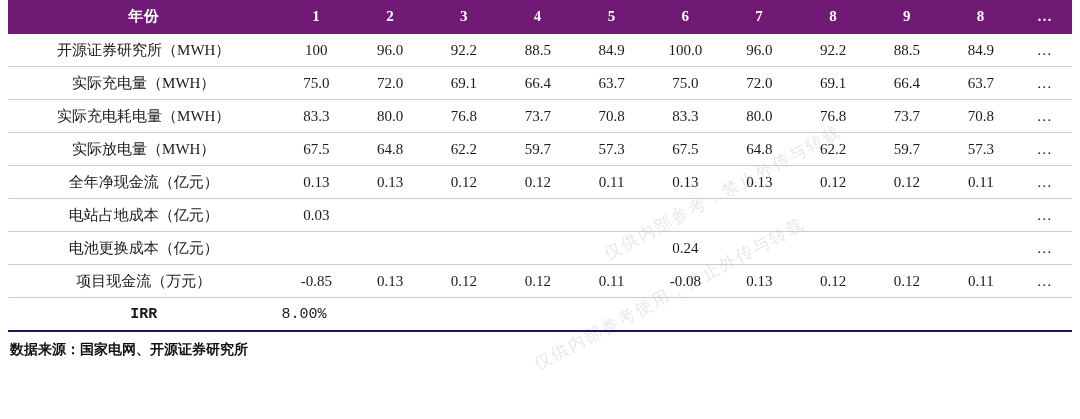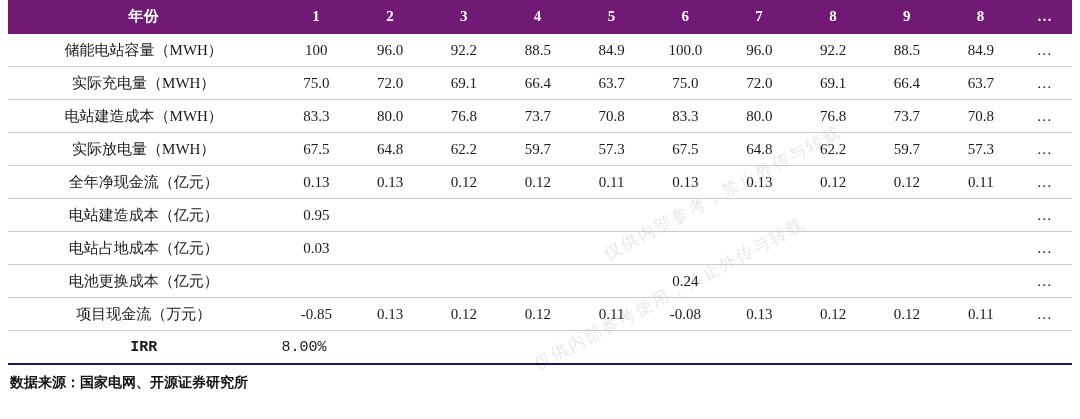--- a/index.html
+++ b/index.html
@@ -133,21 +133,21 @@
         <th>6</th>
         <th>7</th>
         <th>8</th>
         <th>9</th>
         <th>8</th>
         <th>…</th>
       </tr>
     </thead>
     <tbody>
       <tr>
-        <td class="label-col">储能电站容量（MWH）</td>
+        <td class="label-col">开源证券研究所（MWH）</td>
         <td class="num">100</td>
         <td class="num">96.0</td>
         <td class="num">92.2</td>
         <td class="num">88.5</td>
         <td class="num">84.9</td>
         <td class="num">100.0</td>
         <td class="num">96.0</td>
         <td class="num">92.2</td>
         <td class="num">88.5</td>
         <td class="num">84.9</td>
@@ -161,21 +161,21 @@
         <td class="num">66.4</td>
         <td class="num">63.7</td>
         <td class="num">75.0</td>
         <td class="num">72.0</td>
         <td class="num">69.1</td>
         <td class="num">66.4</td>
         <td class="num">63.7</td>
         <td class="dots">…</td>
       </tr>
       <tr>
-        <td class="label-col">电站建造成本（MWH）</td>
+        <td class="label-col">实际充电耗电量（MWH）</td>
         <td class="num">83.3</td>
         <td class="num">80.0</td>
         <td class="num">76.8</td>
         <td class="num">73.7</td>
         <td class="num">70.8</td>
         <td class="num">83.3</td>
         <td class="num">80.0</td>
         <td class="num">76.8</td>
         <td class="num">73.7</td>
         <td class="num">70.8</td>
@@ -203,34 +203,20 @@
         <td class="num">0.12</td>
         <td class="num">0.11</td>
         <td class="num">0.13</td>
         <td class="num">0.13</td>
         <td class="num">0.12</td>
         <td class="num">0.12</td>
         <td class="num">0.11</td>
         <td class="dots">…</td>
       </tr>
       <tr>
-        <td class="label-col">电站建造成本（亿元）</td>
-        <td class="num">0.95</td>
-        <td class="num"></td>
-        <td class="num"></td>
-        <td class="num"></td>
-        <td class="num"></td>
-        <td class="num"></td>
-        <td class="num"></td>
-        <td class="num"></td>
-        <td class="num"></td>
-        <td class="num"></td>
-        <td class="dots">…</td>
-      </tr>
-      <tr>
         <td class="label-col">电站占地成本（亿元）</td>
         <td class="num">0.03</td>
         <td class="num"></td>
         <td class="num"></td>
         <td class="num"></td>
         <td class="num"></td>
         <td class="num"></td>
         <td class="num"></td>
         <td class="num"></td>
         <td class="num"></td>

